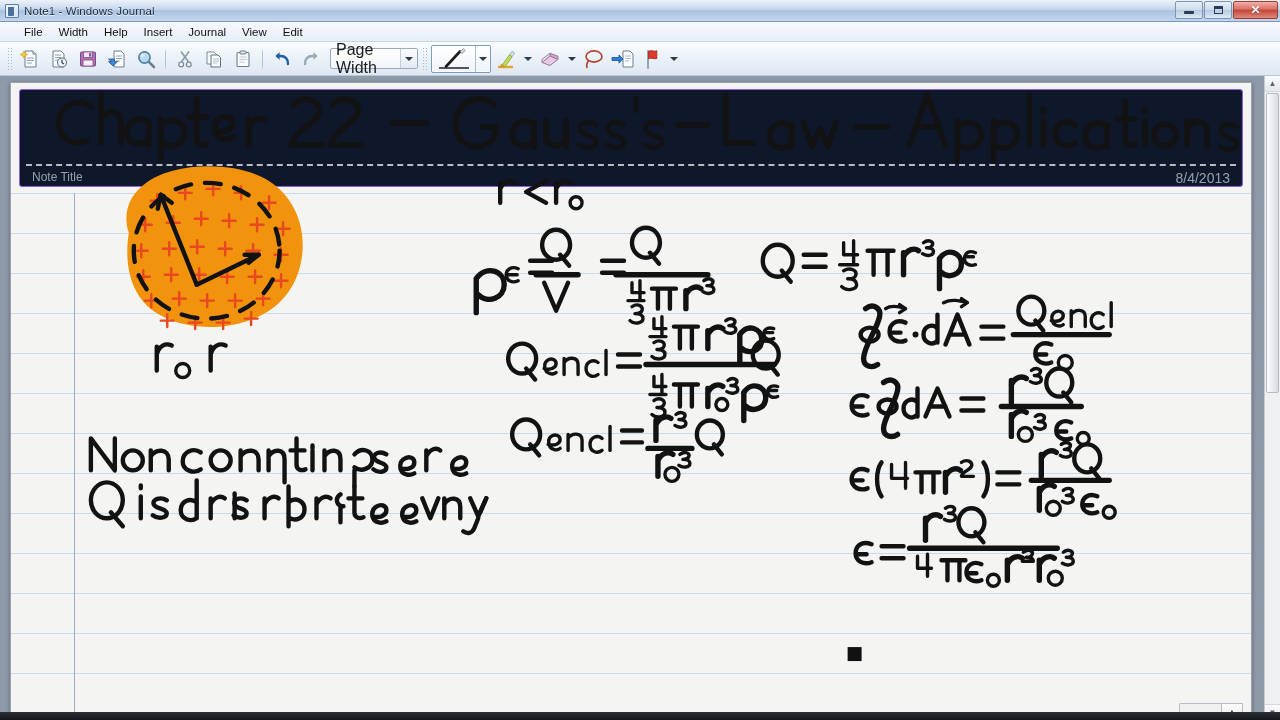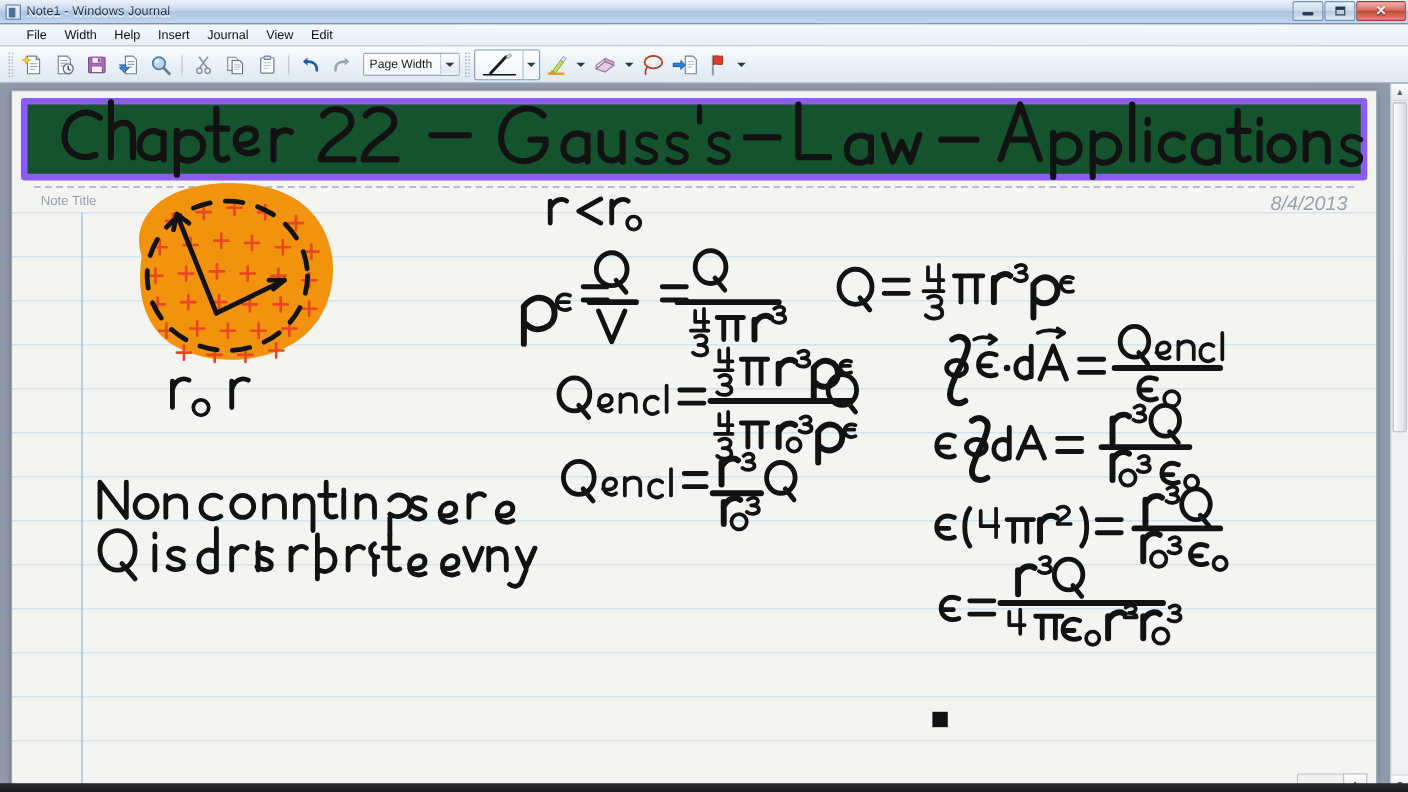--- a/index.html
+++ b/index.html
@@ -101,21 +101,21 @@
     display: block; width: 0; height: 0;
     border-left: 4px solid transparent; border-right: 4px solid transparent;
     border-top: 4px solid #2b3b4e;
   }
   
   #zoom-combo {
     height: 21px; width: 88px; margin-left: 4px; display: flex; align-items: center;
     background: linear-gradient(to bottom, #ffffff, #f1f5fa);
     border: 1px solid #9aa9bb; border-radius: 2px; padding-left: 5px; position: relative;
   }
-  #zoom-combo span { font-size: 11px; color: #1a1a1a; }
+  #zoom-combo span { font-size: 16px; color: #1a1a1a; }
   #zoom-combo .cb-arrow {
     position: absolute; right: 0; top: 0; bottom: 0; width: 17px;
     display: flex; align-items: center; justify-content: center;
     border-left: 1px solid #c3cedb;
     background: linear-gradient(to bottom, #fafcfe, #e3eaf3);
   }
   #zoom-combo .cb-arrow i {
     width: 0; height: 0; border-left: 4px solid transparent;
     border-right: 4px solid transparent; border-top: 4px solid #2b3b4e;
   }
@@ -138,33 +138,33 @@
   }
   #page {
     position: absolute; left: 10px; top: 6px; width: 1242px; height: 664px;
     background: #f4f5f3;
     border: 1px solid #9aa3ad;
     box-shadow: 0 1px 4px rgba(0,0,0,.35);
     overflow: hidden;
   }
   
   #note-header {
-    position: absolute; left: 8px; top: 6px; right: 8px; height: 75px;
-    border: 6px solid #8b5cf6; border-radius: 3px;
-    background: #14532d;
+    position: absolute; left: 8px; top: 6px; right: 8px; height: 98px;
+    border: 1px solid #8b5cf6; border-radius: 3px;
+    background: #0f172a;
   }
   #note-header .dashed {
     position: absolute; left: 6px; right: 6px; top: 74px;
     border-top: 2px dashed #b8bcc2;
   }
   #note-title-placeholder {
     position: absolute; left: 12px; top: 80px; font-size: 12px; color: #97a0aa;
   }
   #note-date {
-    position: absolute; right: 12px; top: 80px; font-size: 18px; color: #97a0aa; font-style: italic;
+    position: absolute; right: 12px; top: 80px; font-size: 14px; color: #97a0aa;
   }
   
   #rules { position: absolute; left: 0; right: 0; top: 110px; bottom: 0; }
   .hline { position: absolute; left: 0; right: 0; height: 1px; background: #c6dcec; }
   #vline { position: absolute; left: 63px; top: 110px; bottom: 0; width: 1px; background: #9aaec6; }
 
   
   #ink { position: absolute; inset: 0; pointer-events: none; }
 
   

